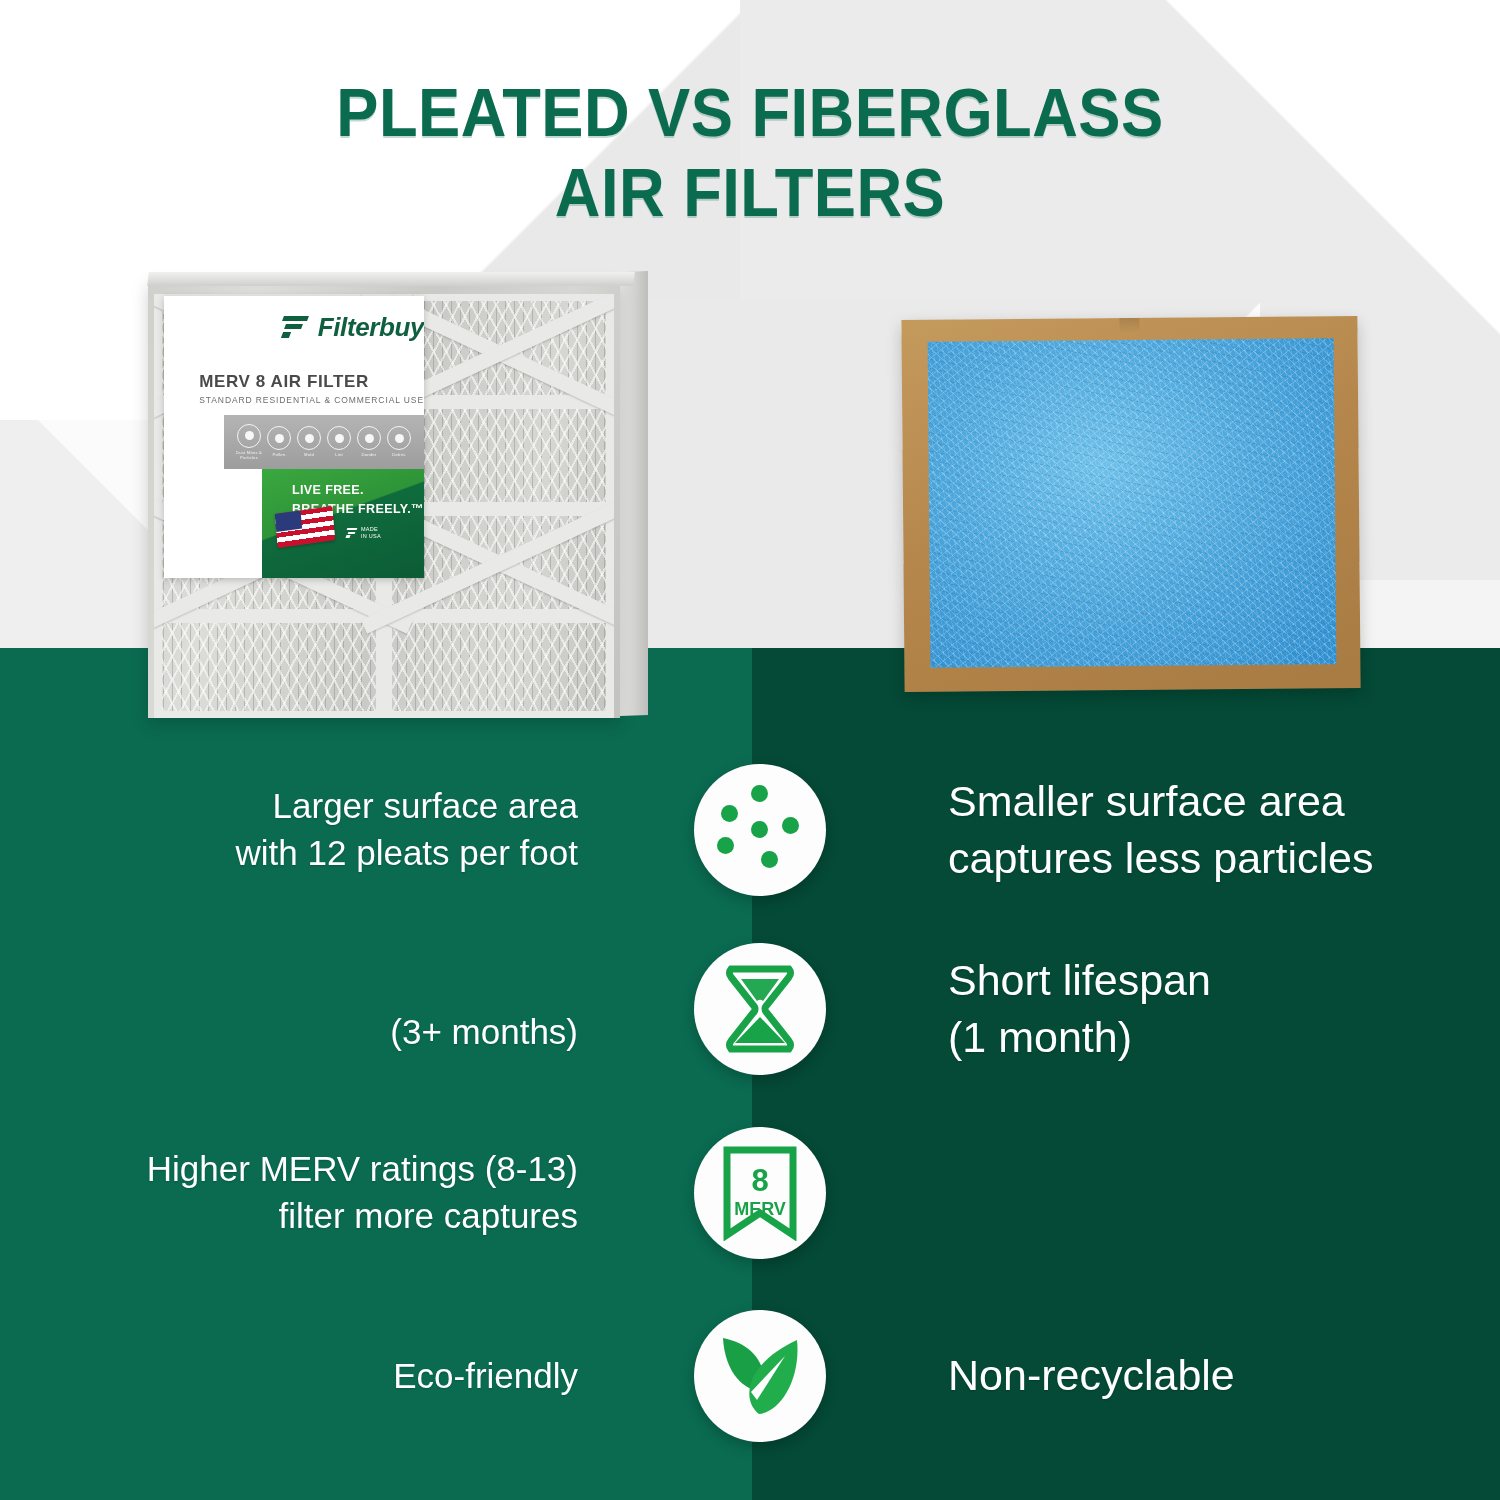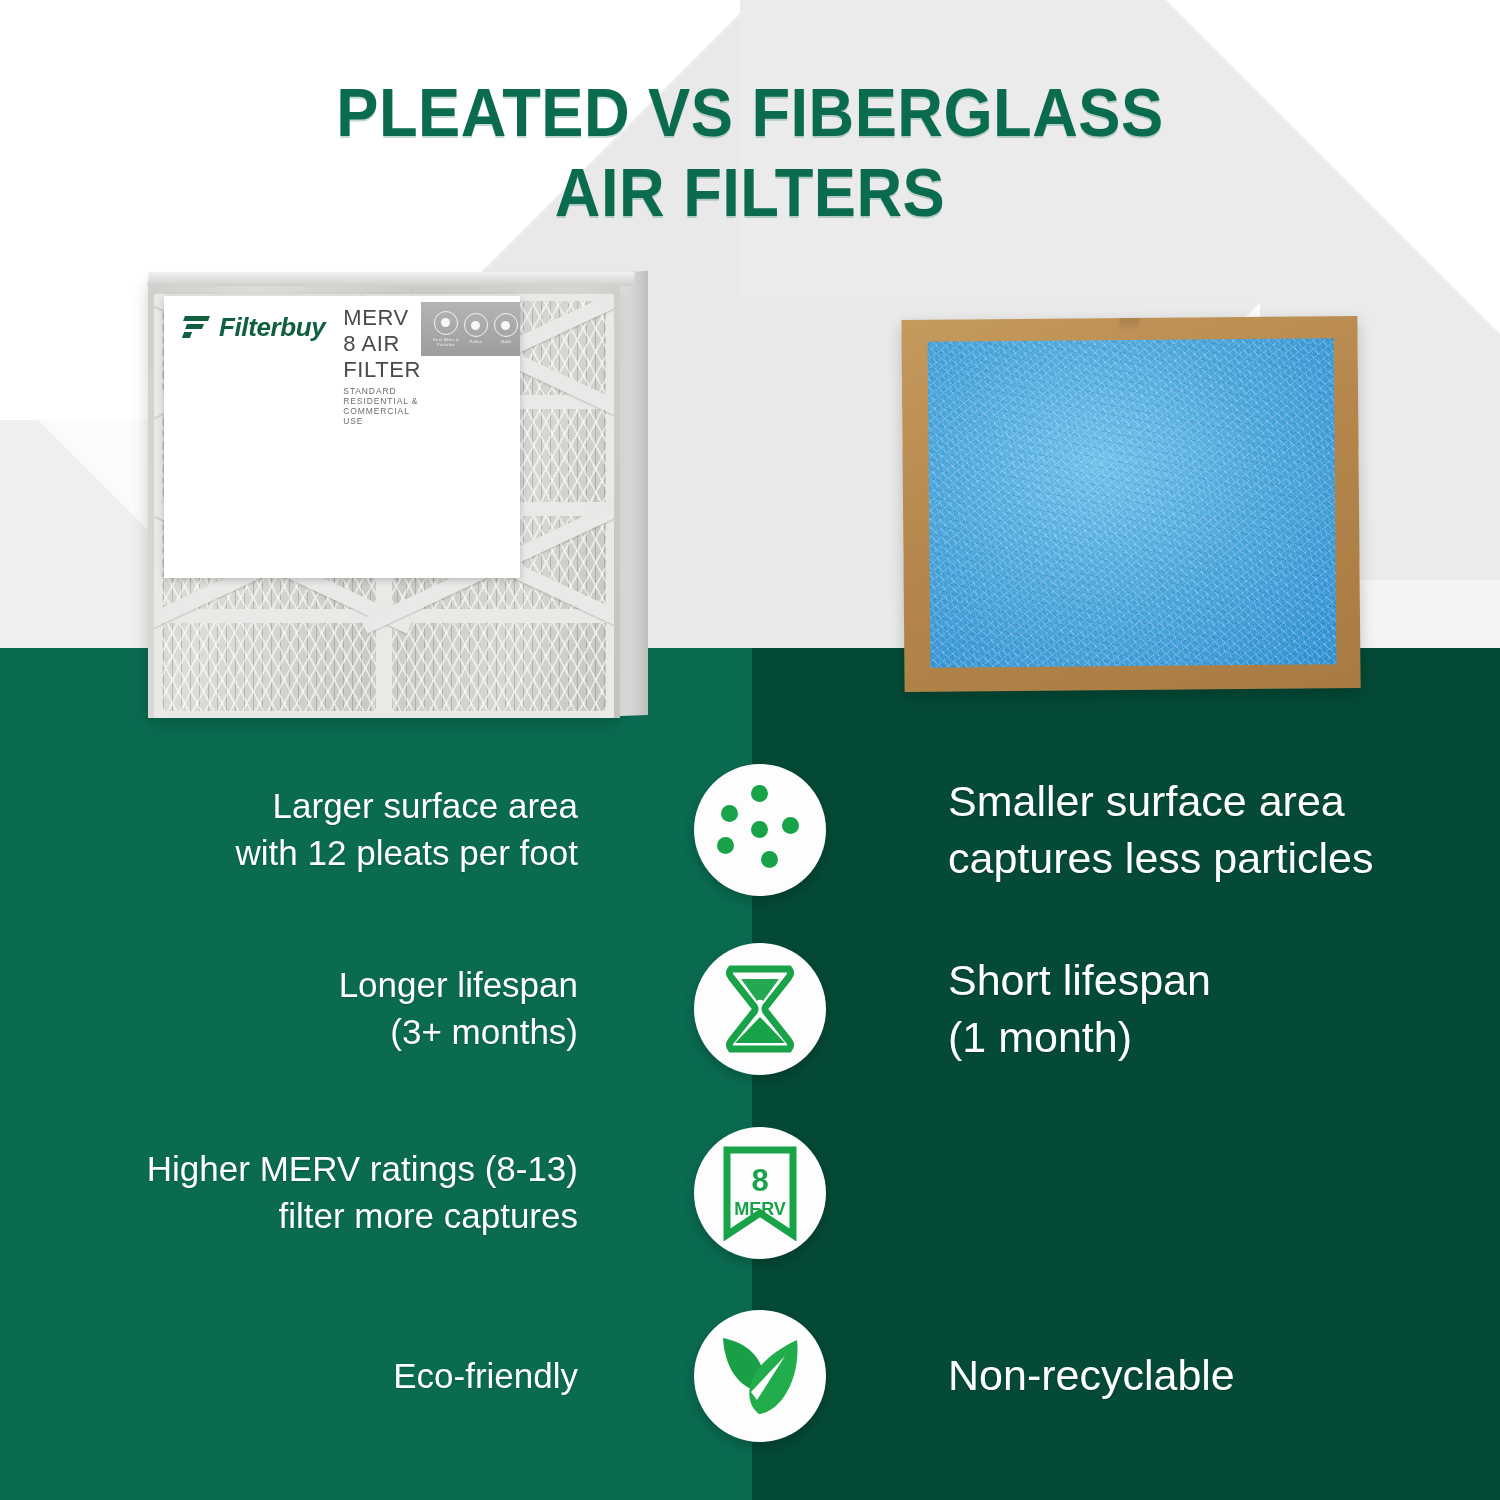--- a/index.html
+++ b/index.html
@@ -51,33 +51,33 @@
   .mesh-pat{position:absolute;inset:0;
     background-image:
       repeating-linear-gradient(62deg, rgba(255,255,255,.55) 0 2px, transparent 2px 11px),
       repeating-linear-gradient(-62deg, rgba(255,255,255,.55) 0 2px, transparent 2px 11px),
       repeating-linear-gradient(90deg, rgba(120,120,118,.35) 0 1px, transparent 1px 9px);}
   .x-bar{position:absolute;background:#e9e9e7;box-shadow:0 1px 2px rgba(0,0,0,.18);}
   .band-v{position:absolute;top:0;bottom:0;width:16px;background:#e9e9e7;}
   .band-h{position:absolute;left:0;right:0;height:14px;background:#e9e9e7;}
 
   
-  .label{position:absolute;left:16px;top:16px;width:356px;height:282px;
+  .label{position:absolute;left:16px;top:16px;width:260px;height:282px;
     background:#ffffff;box-shadow:0 2px 7px rgba(0,0,0,.2);overflow:hidden;
-    display:flex;flex-direction:row;}
+    display:flex;flex-direction:column;align-items:flex-end;}
   .lb-logo{height:62px;display:flex;align-items:center;padding-left:18px;gap:9px;}
   .lb-mark{width:28px;height:26px;position:relative;}
   .lb-mark i{position:absolute;background:#10603f;display:block;transform:skewX(-20deg);}
   .lb-mark i:nth-child(1){left:2px;top:2px;width:25px;height:5px;}
   .lb-mark i:nth-child(2){left:4px;top:10px;width:17px;height:5px;}
   .lb-mark i:nth-child(3){left:1px;top:18px;width:8px;height:6px;}
   .lb-word{font-size:26px;font-weight:700;font-style:italic;color:#10603f;letter-spacing:-.4px;}
   .lb-rule{height:5px;background:linear-gradient(90deg,#9a9a9a,#cfcfcf);}
   .lb-merv{padding:9px 0 4px 18px;}
-  .lb-merv-t{font-size:22px;font-weight:400;color:#4a4a4a;letter-spacing:.6px;}
+  .lb-merv-t{font-size:17px;font-weight:700;color:#4a4a4a;letter-spacing:.6px;}
   .lb-merv-s{font-size:8.5px;color:#6c6c6c;letter-spacing:.9px;margin-top:3px;}
   .lb-icons{margin-top:6px;height:54px;background:linear-gradient(180deg,#b4b4b4,#9d9d9d);
     display:flex;align-items:center;justify-content:space-around;padding:0 10px;}
   .lb-ic{width:30px;display:flex;flex-direction:column;align-items:center;gap:2px;}
   .lb-ic .ring{width:22px;height:22px;border:1.4px solid rgba(255,255,255,.85);border-radius:50%;
     display:flex;align-items:center;justify-content:center;}
   .lb-ic .ring b{display:block;background:rgba(255,255,255,.9);border-radius:50%;width:9px;height:9px;}
   .lb-ic span{font-size:4.2px;color:#f2f2f2;text-align:center;line-height:1.25;letter-spacing:.2px;}
   .lb-green{flex:1;background:linear-gradient(160deg,#3aa83f 0%,#2e9438 42%,#0f6b3c 43%,#0c5c36 100%);
     position:relative;padding:12px 0 0 30px;}
@@ -280,21 +280,21 @@
         </div>
       </div>
       <div class="right-t">
         <span>Smaller surface area</span><br>
         <span>captures less particles</span>
       </div>
     </div>
 
     <div class="row r2">
       <div class="left-t">
-        <span>Longer lifespan</span><br>
+        <br>
         <span>(3+ months)</span>
       </div>
       <div class="ic-wrap">
         <div class="circ">
           <svg width="78" height="92" viewBox="0 0 78 92" aria-hidden="true">
             <path d="M10 6 H68 A6 6 0 0 1 68 14 L46 42 A5 5 0 0 0 46 50 L68 78 A6 6 0 0 1 68 86 H10 A6 6 0 0 1 10 78 L32 50 A5 5 0 0 0 32 42 L10 14 A6 6 0 0 1 10 6 Z" fill="none" stroke="#18a349" stroke-width="7"></path>
             <path d="M20 16 H58 L42 38 A4 4 0 0 0 36 38 Z" fill="#18a349" opacity=".95"></path>
             <path d="M39 54 L64 80 H14 Z" fill="#18a349"></path>
           </svg>
         </div>

